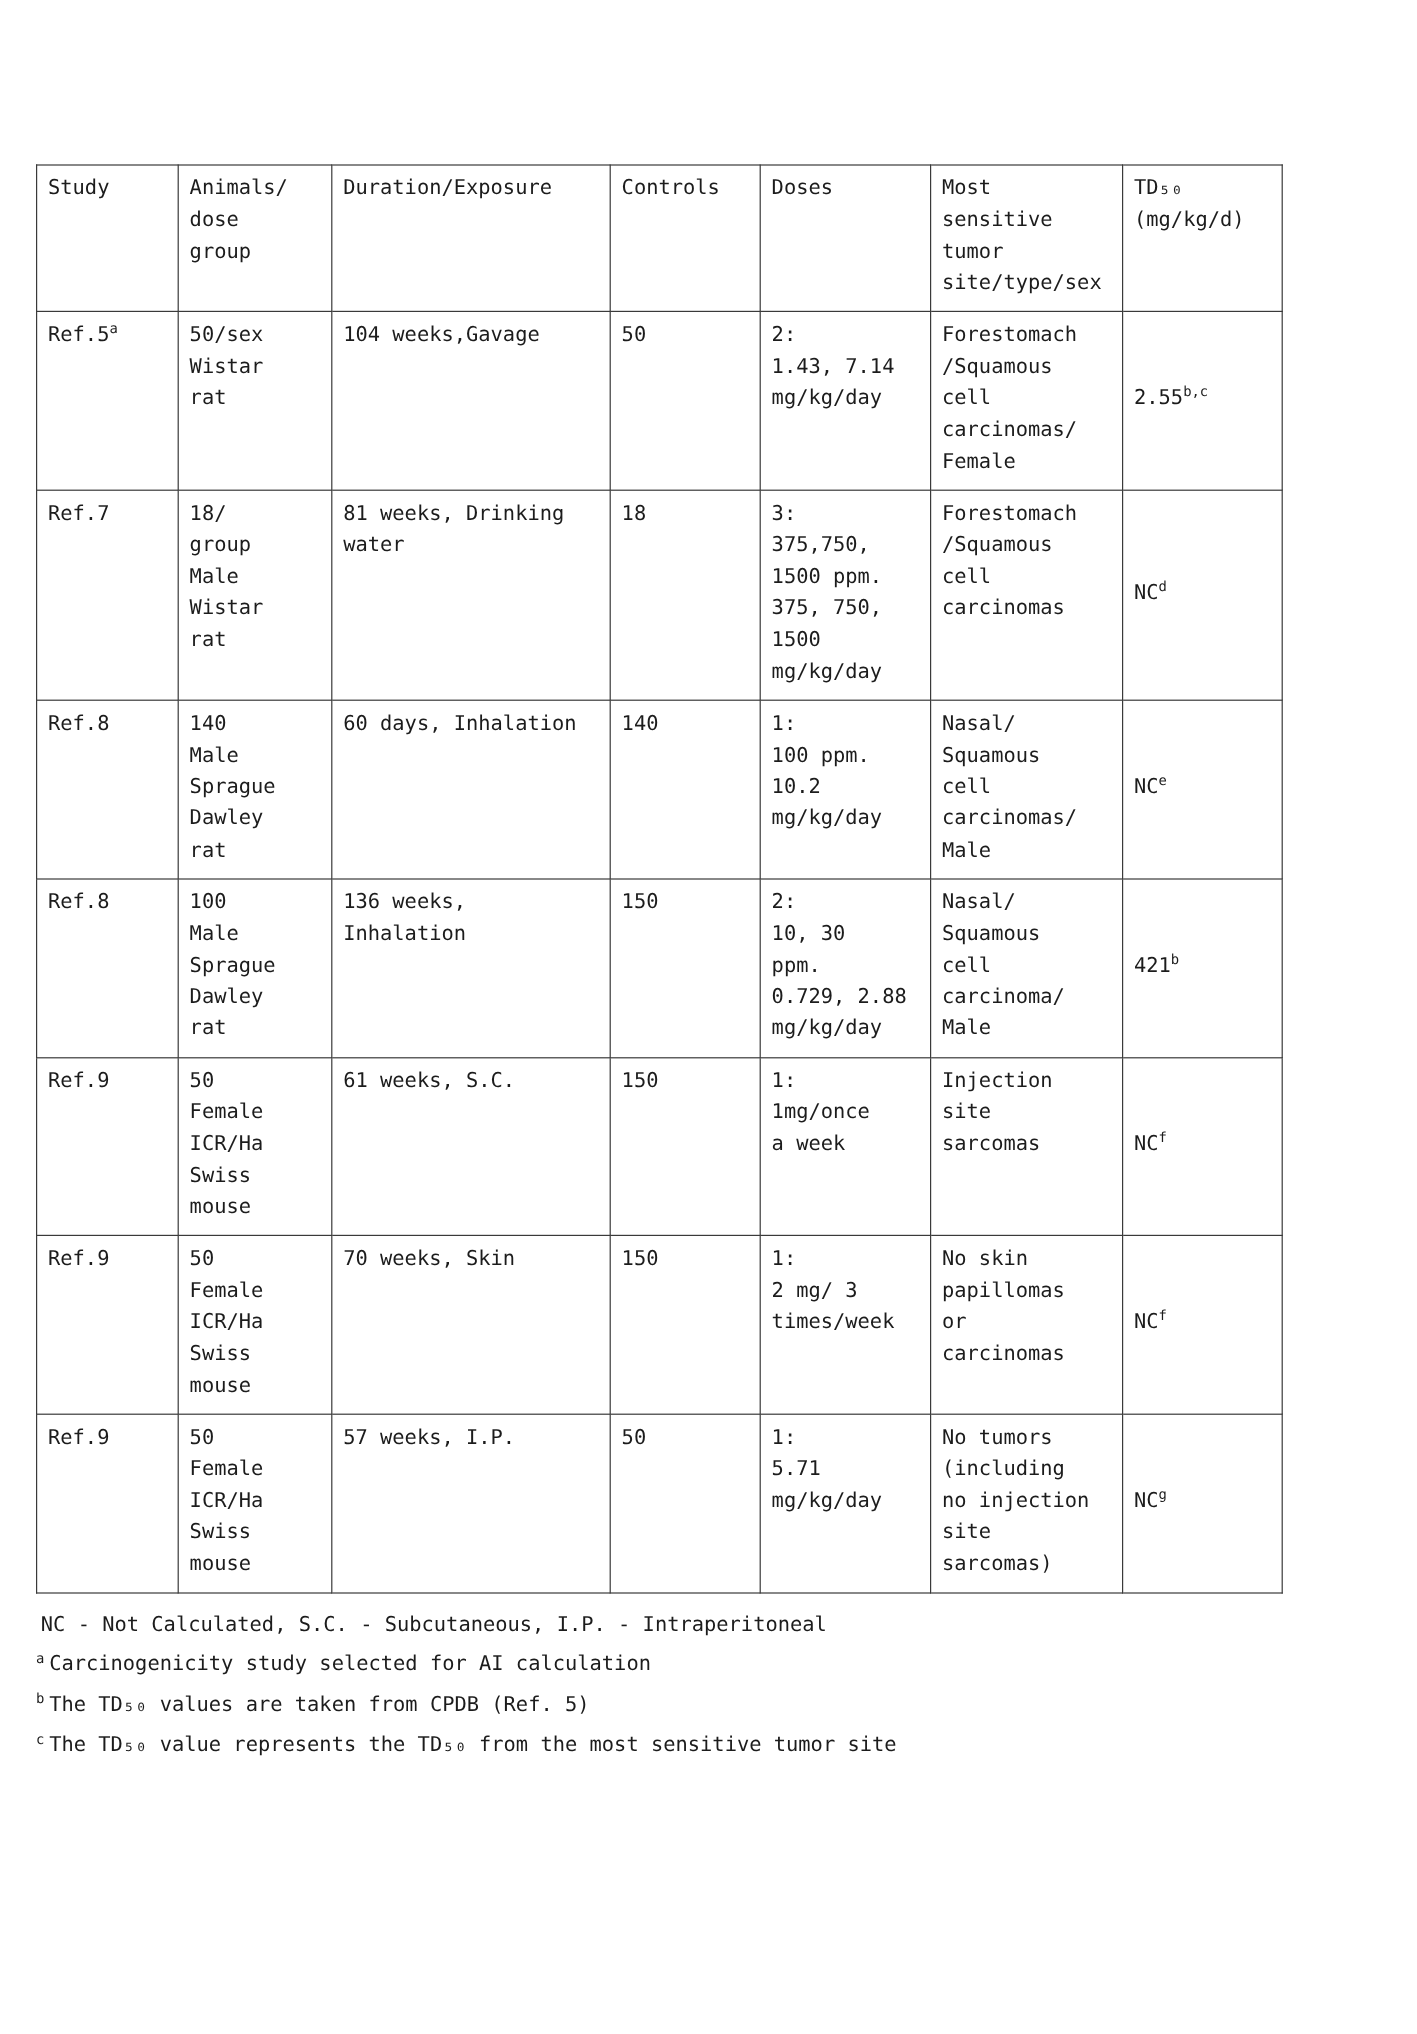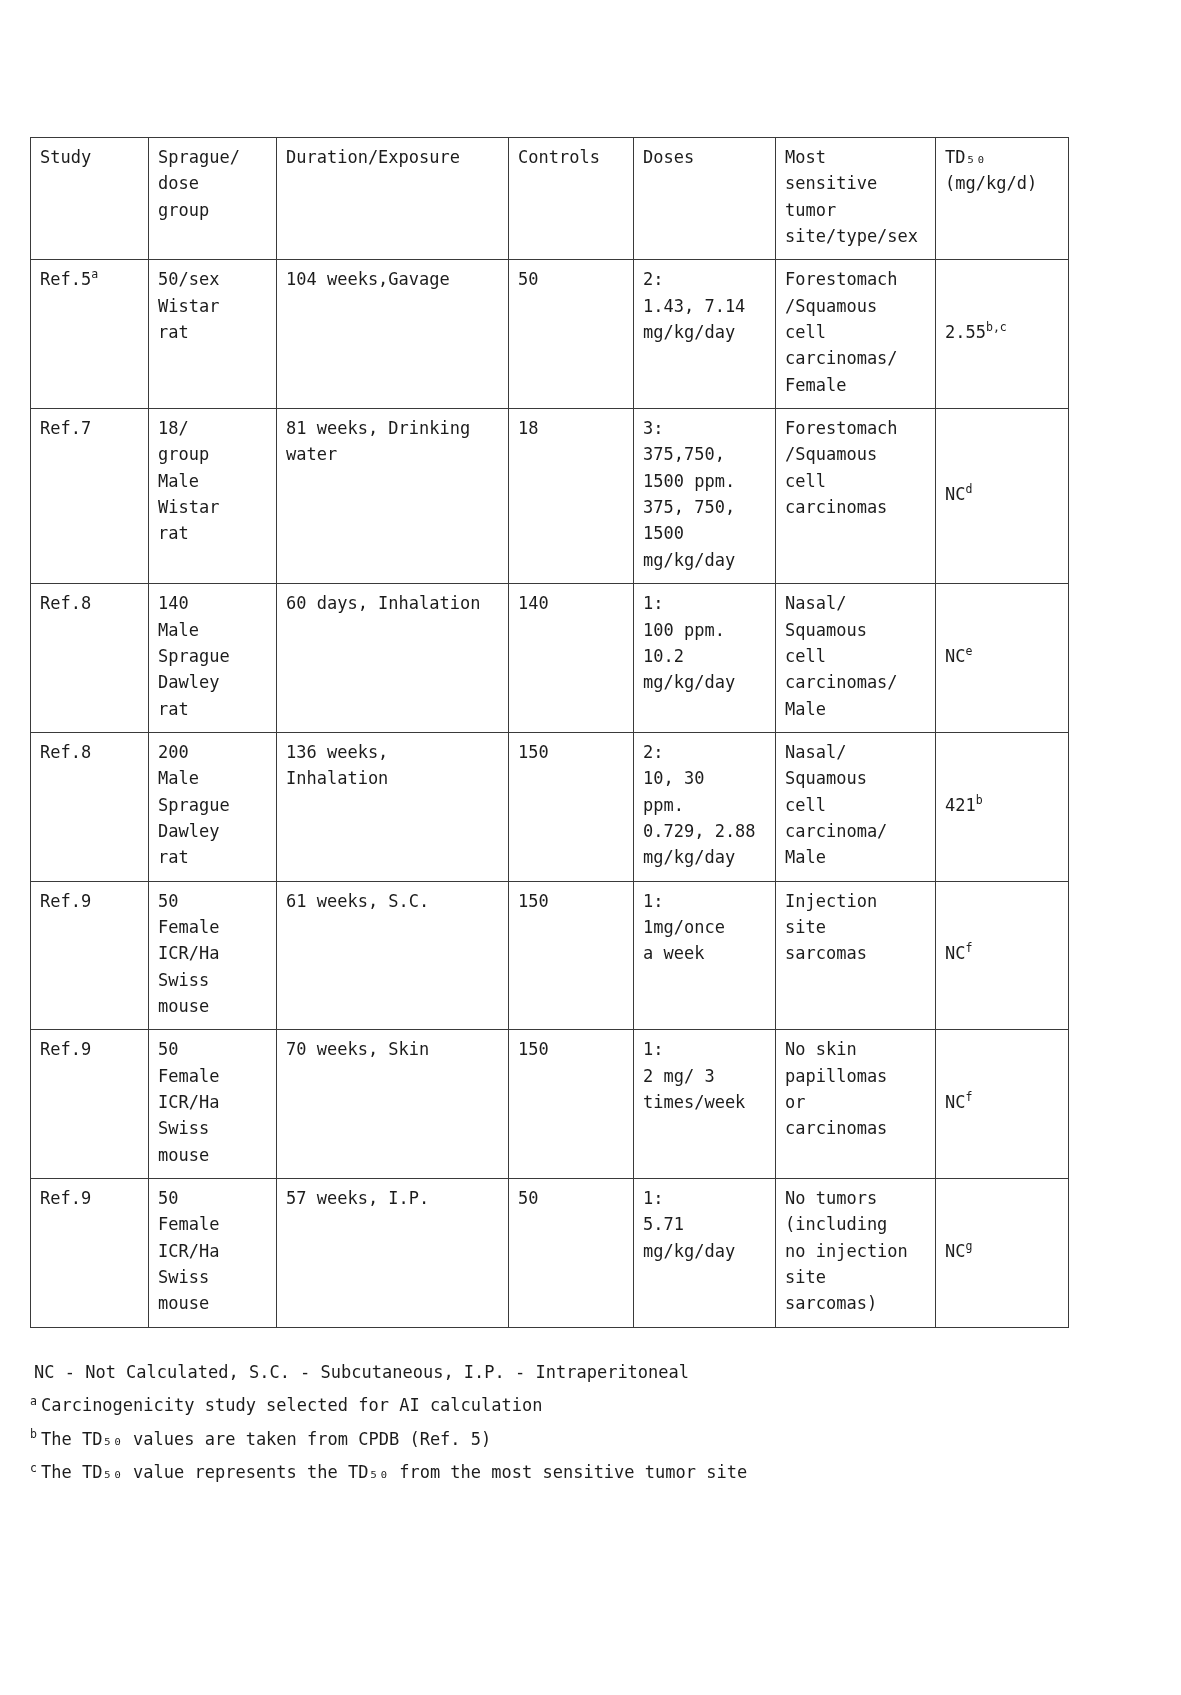--- a/index.html
+++ b/index.html
@@ -34,21 +34,21 @@
   }
   table.study-table td.td50-cell {
     vertical-align: middle;
   }
   sup {
     font-size: 0.68em;
     vertical-align: super;
     line-height: 0;
   }
   .footnotes {
-    margin-top: 28px;
+    margin-top: 10px;
     width: 1060px;
     font-size: 17px;
   }
   .footnote-line {
     padding: 4px 0 4px 0;
     line-height: 1.5;
     white-space: pre-wrap;
   }
   .footnote-line sup { margin-right: 4px; }
 </style>
@@ -63,21 +63,21 @@
       <col style="width:128px">
       <col style="width:232px">
       <col style="width:125px">
       <col style="width:142px">
       <col style="width:160px">
       <col style="width:133px">
     </colgroup>
     <thead>
       <tr>
         <th>Study</th>
-        <th>Sprague/
+        <th>Animals/
 dose
 group</th>
         <th>Duration/Exposure</th>
         <th>Controls</th>
         <th>Doses</th>
         <th>Most
 sensitive
 tumor
 site/type/sex</th>
         <th>TD₅₀
@@ -139,21 +139,21 @@
 mg/kg/day</td>
         <td>Nasal/
 Squamous
 cell
 carcinomas/
 Male</td>
         <td class="td50-cell"><span>NC</span><sup>e</sup></td>
       </tr>
       <tr>
         <td><span>Ref.8</span><sup></sup></td>
-        <td>200
+        <td>100
 Male
 Sprague
 Dawley
 rat</td>
         <td>136 weeks,
 Inhalation</td>
         <td>150</td>
         <td>2:
 10, 30
 ppm.

